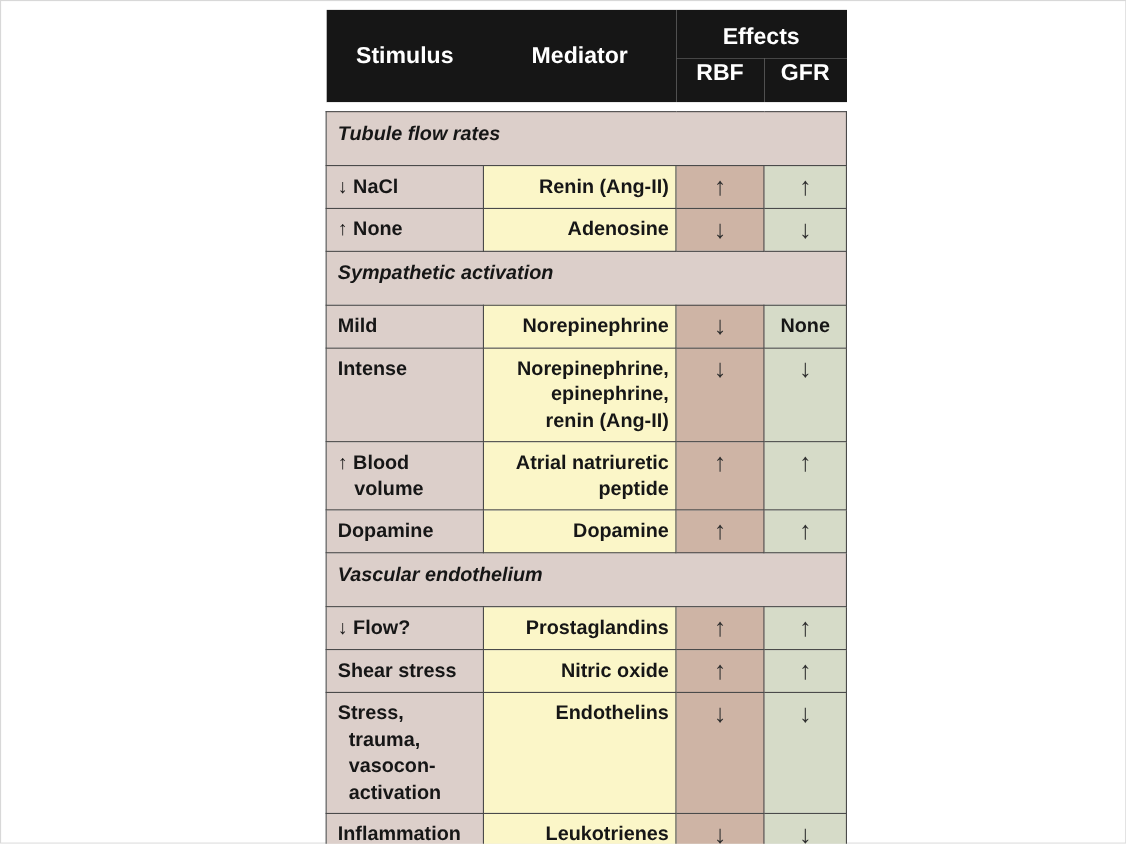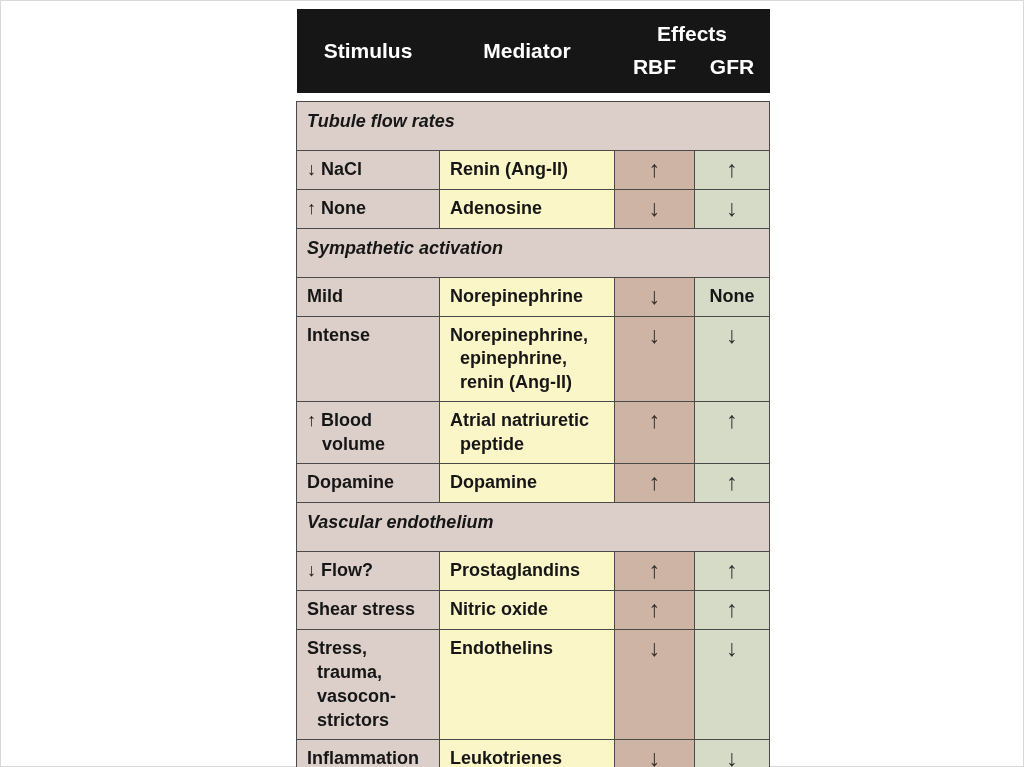--- a/index.html
+++ b/index.html
@@ -54,20 +54,21 @@
     height: 49px;
     padding-top: 8px;
   }
   td.stim {
     background: var(--stimulus-bg, #dccfca);
     white-space: pre-wrap;
   }
   td.med {
     background: var(--mediator-bg, #fbf6c8);
     white-space: pre-wrap;
+    text-align: right;
   }
   td.rbf { background: var(--rbf-bg, #ceb4a5); text-align: center; padding-left: 4px; padding-right: 4px; }
   td.gfr { background: var(--gfr-bg, #d6dbc8); text-align: center; padding-left: 4px; padding-right: 4px; }
   td.effect.arrow {
     font-family: "Liberation Serif", "DejaVu Serif", serif;
     font-weight: 400;
     font-size: 23px;
     line-height: 1.05;
     color: #2e2e2e;
   }
@@ -161,21 +162,21 @@
       <tr class="std">
         <td class="stim">Shear stress</td>
         <td class="med">Nitric oxide</td>
         <td class="rbf effect arrow">↑</td>
         <td class="gfr effect arrow">↑</td>
       </tr>
       <tr>
         <td class="stim">Stress,
   trauma,
   vasocon-
-  strictors</td>
+  activation</td>
         <td class="med">Endothelins</td>
         <td class="rbf effect arrow">↓</td>
         <td class="gfr effect arrow">↓</td>
       </tr>
       <tr class="h45">
         <td class="stim">Inflammation</td>
         <td class="med">Leukotrienes</td>
         <td class="rbf effect arrow">↓</td>
         <td class="gfr effect arrow">↓</td>
       </tr>

